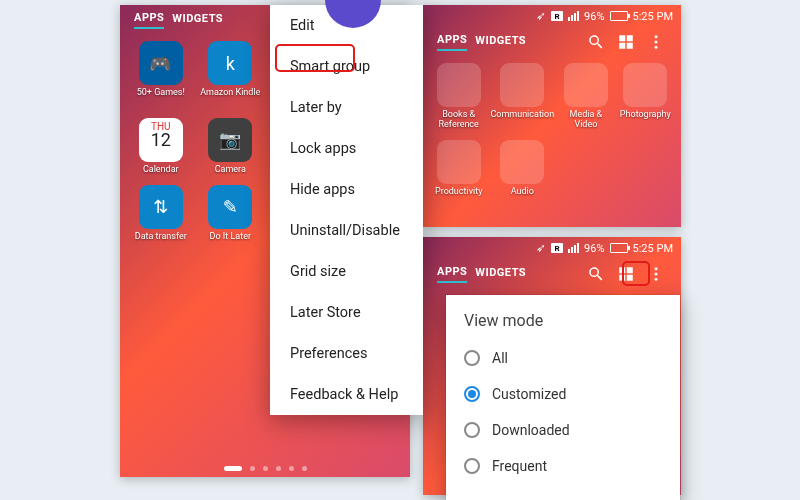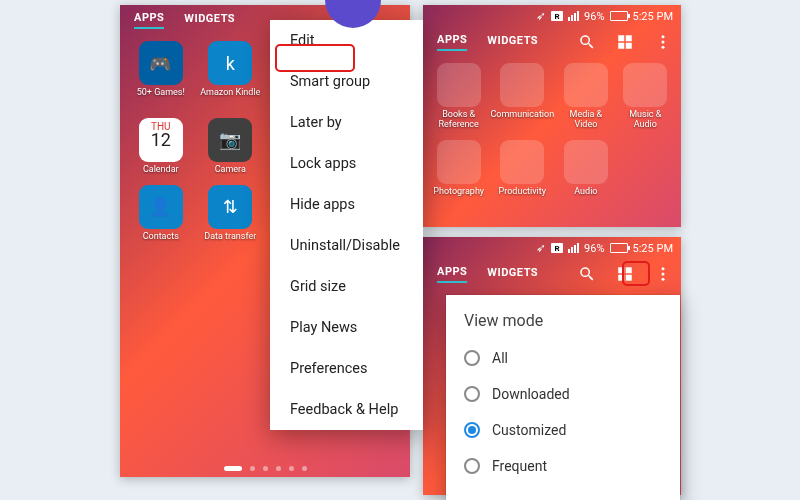--- a/index.html
+++ b/index.html
@@ -30,21 +30,21 @@
   .statusbar .bars span:nth-child(2){height:6px}
   .statusbar .bars span:nth-child(3){height:8px}
   .statusbar .bars span:nth-child(4){height:10px}
   .statusbar .batt { width:18px; height:10px; border:1px solid #fff; border-radius:1px; position:relative; }
   .statusbar .batt::after{content:"";position:absolute;right:-3px;top:2px;width:2px;height:4px;background:#fff;}
   .statusbar .batt .fill{background:#fff;height:100%;width:95%;}
   .wifi-icon { font-size:12px; }
 
   .tabs {
     height: 30px;
-    display:flex; align-items:center; gap:20px;
+    display:flex; align-items:center; gap:8px;
     padding: 0 14px;
     font-size: 11px; font-weight:700; letter-spacing:.5px;
   }
   .tabs .tab { padding-bottom:3px; }
   .tabs .tab.active { border-bottom: 2px solid #2ec0ce; }
   .tabs .spacer { flex:1; }
   .tabs .iconbtn { width:22px; height:22px; display:flex; align-items:center; justify-content:center; }
   .tabs .iconbtn svg { fill:#fff; }
 
   .grid {
@@ -152,52 +152,48 @@
       </div>
       <div class="app">
         <div class="ic" style="background: rgb(11, 132, 201);">🧹</div>
         <div class="lbl">Clean Master</div>
       </div>
       <div class="app">
         <div class="ic" style="background: rgb(255, 255, 255); color: rgb(51, 51, 51);">🕑</div>
         <div class="lbl">Clock</div>
       </div>
       <div class="app">
-        <div class="ic" style="background: rgb(11, 132, 201);">👤</div>
-        <div class="lbl">Contacts</div>
-      </div>
-      <div class="app">
         <div class="ic" style="background: rgb(11, 132, 201);">⇅</div>
         <div class="lbl">Data transfer</div>
       </div>
       <div class="app">
         <div class="ic" style="background: rgb(11, 132, 201);">✎</div>
         <div class="lbl">Do It Later</div>
       </div>
     </div>
 
   <div class="pager">
     <span class="bar"></span>
       <span></span>
       <span></span>
       <span></span>
       <span></span>
       <span></span>
   </div>
 </div>
 
-<div class="menu" style="left:270px; top:20px; width:153px;" id="ctx-menu">
+<div class="menu" style="left:270px; top:5px; width:153px;" id="ctx-menu">
     <div class="mi">Edit</div>
     <div class="mi">Smart group</div>
     <div class="mi">Later by</div>
     <div class="mi">Lock apps</div>
     <div class="mi">Hide apps</div>
     <div class="mi">Uninstall/Disable</div>
     <div class="mi">Grid size</div>
-    <div class="mi">Play News</div>
+    <div class="mi">Later Store</div>
     <div class="mi">Preferences</div>
     <div class="mi">Feedback &amp; Help</div>
   </div>
 <div class="highlight-red" style="left:275px; top:44px; width:80px; height:28px;"></div>
 
 <div class="phone" style="left:423px; top:5px; width:258px; height:222px;">
   <div class="statusbar">
     <span class="wifi-icon">➶</span>
     <span class="box">R</span>
     <span class="bars">
@@ -252,29 +248,20 @@
         <div class="lbl">Communication</div>
       </div>
       <div class="app folder">
         <div class="ic">
           <div class="mini" style="background: rgb(229, 57, 53);"></div>
           <div class="mini" style="background: rgb(33, 150, 243);"></div>
           <div class="mini" style="background: rgb(103, 58, 183);"></div>
           <div class="mini" style="background: rgb(0, 0, 0);"></div>
         </div>
         <div class="lbl">Media &amp; Video</div>
-      </div>
-      <div class="app folder">
-        <div class="ic">
-          <div class="mini" style="background: rgb(255, 152, 0);"></div>
-          <div class="mini" style="background: rgb(76, 175, 80);"></div>
-          <div class="mini" style="background: rgb(156, 39, 176);"></div>
-          <div class="mini" style="background: rgb(3, 169, 244);"></div>
-        </div>
-        <div class="lbl">Music &amp; Audio</div>
       </div>
       <div class="app folder">
         <div class="ic">
           <div class="mini" style="background: rgb(139, 195, 74);"></div>
           <div class="mini" style="background: rgb(0, 150, 136);"></div>
           <div class="mini" style="background: rgb(255, 64, 129);"></div>
           <div class="mini" style="background: rgb(38, 50, 56);"></div>
         </div>
         <div class="lbl">Photography</div>
       </div>
@@ -338,26 +325,26 @@
 </div>
 <div class="highlight-red" style="left:622px; top:261px; width:28px; height:25px;"></div>
 
 <div class="dialog" style="left:446px; top:295px; width:234px; height:211px;">
   <div class="title">View mode</div>
   <div id="vm-opts">
       <div class="opt">
         <span class="radio"></span>
         <span>All</span>
       </div>
+      <div class="opt sel">
+        <span class="radio"></span>
+        <span>Customized</span>
+      </div>
       <div class="opt">
         <span class="radio"></span>
         <span>Downloaded</span>
       </div>
-      <div class="opt sel">
-        <span class="radio"></span>
-        <span>Customized</span>
-      </div>
       <div class="opt">
         <span class="radio"></span>
         <span>Frequent</span>
       </div>
     </div>
 </div>
 
 </body></html>

